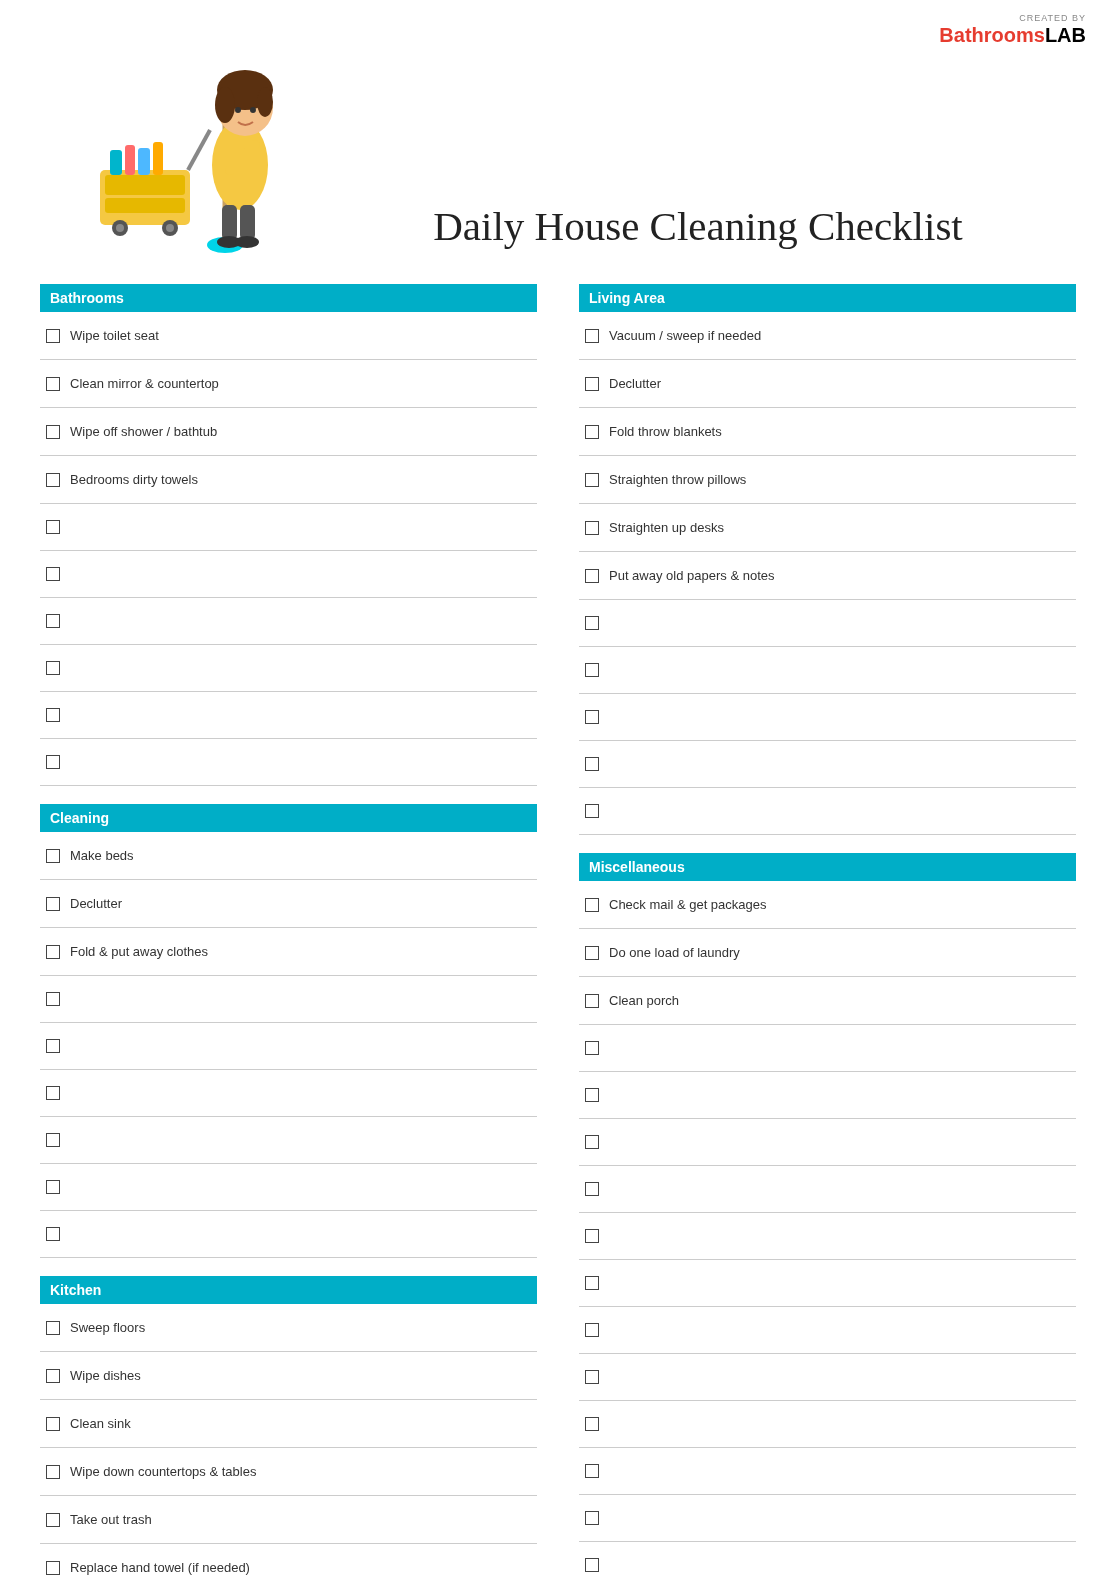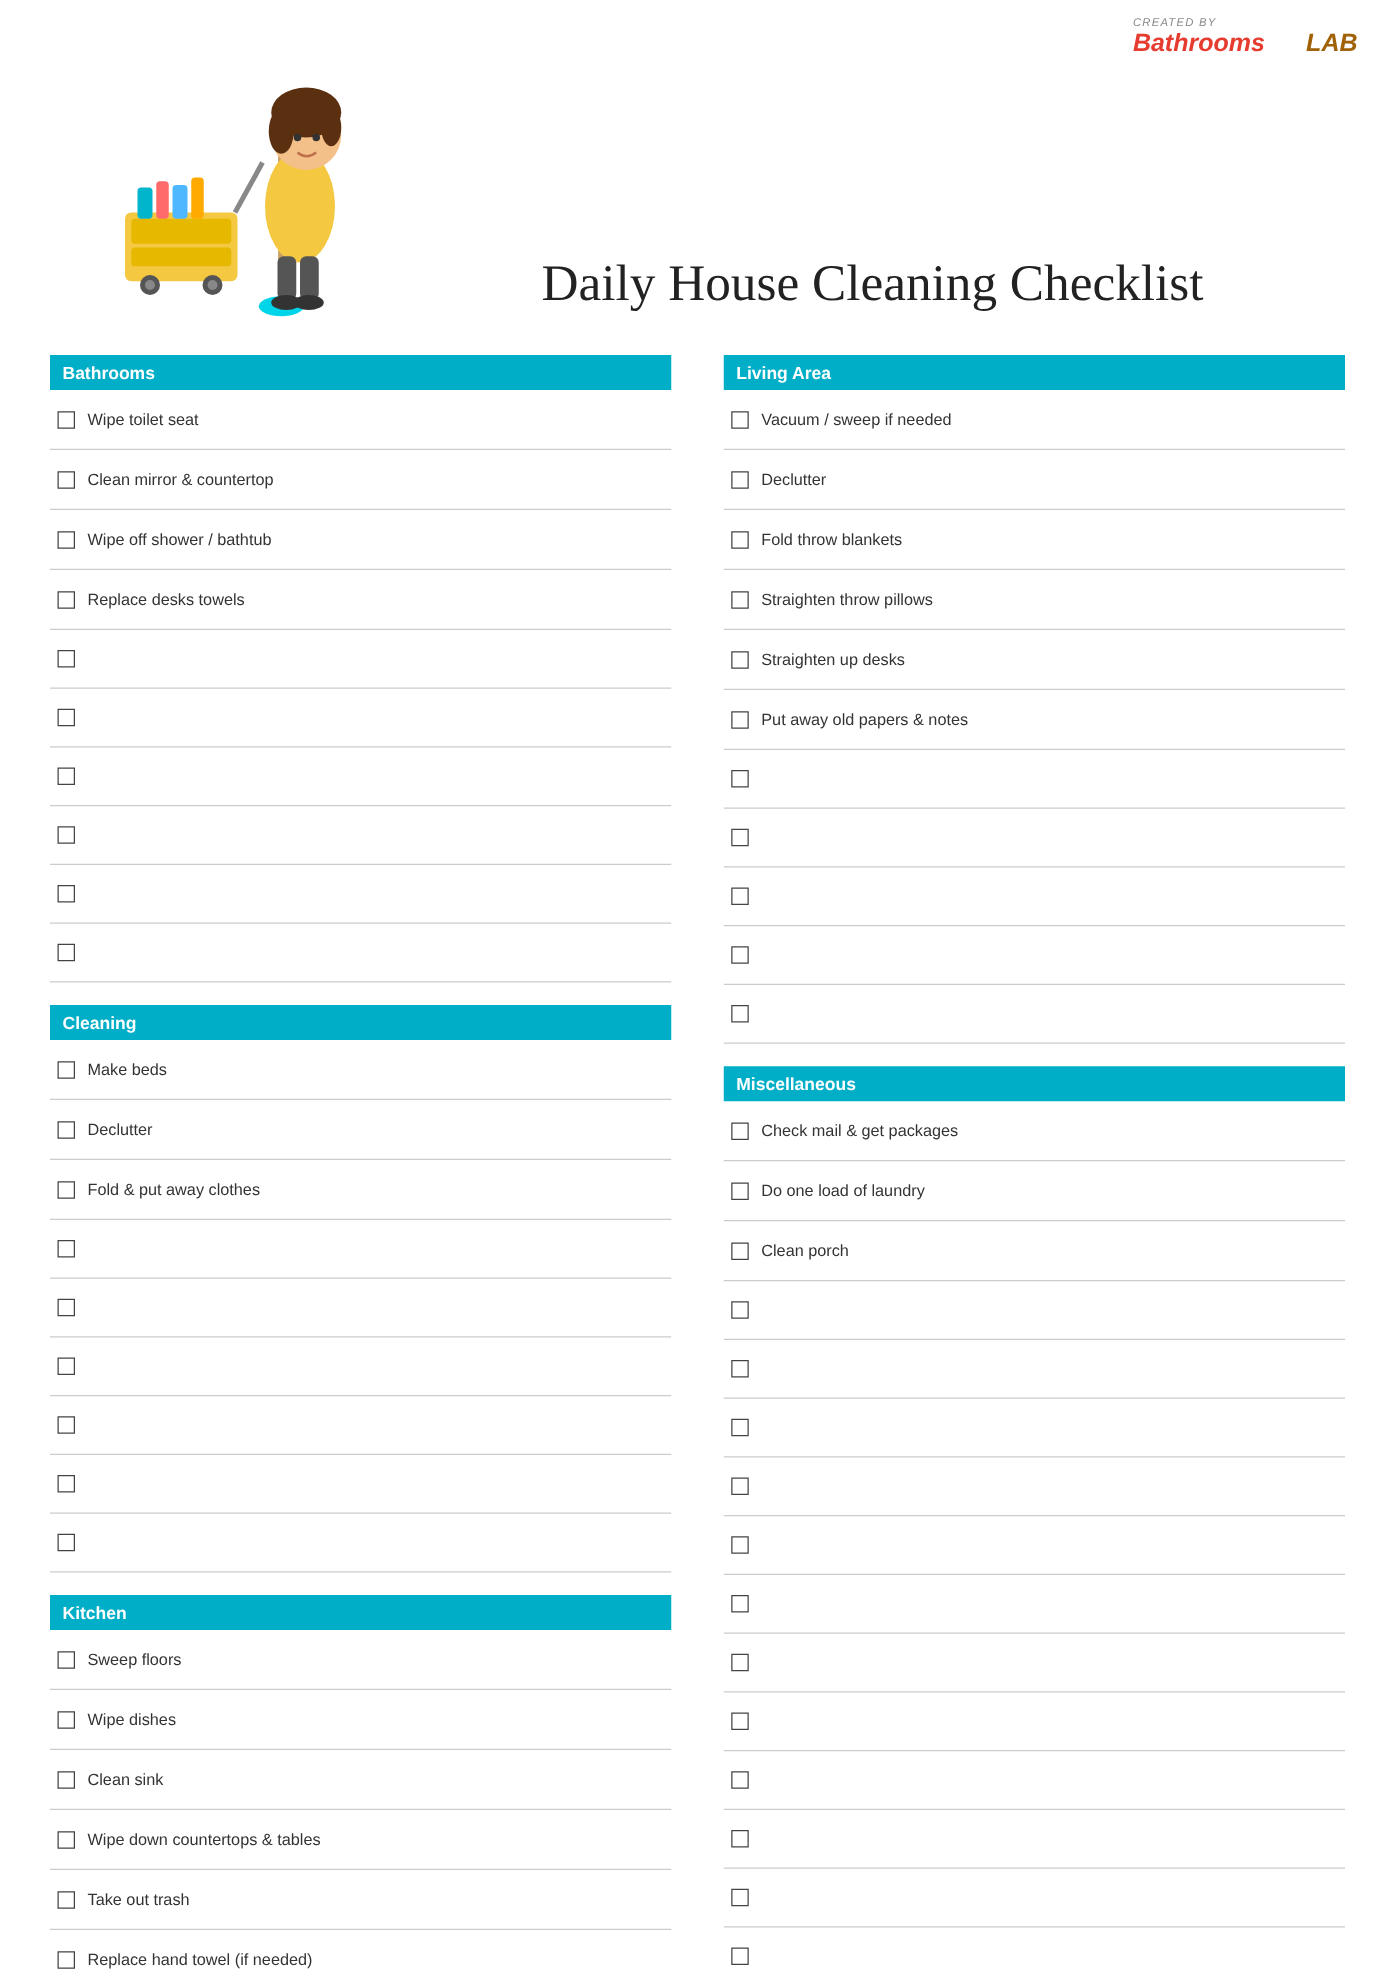--- a/index.html
+++ b/index.html
@@ -8,22 +8,22 @@
       font-family: Arial, sans-serif;
       width: 1116px;
       min-height: 1579px;
       position: relative;
       padding: 20px 40px 40px 40px;
     }
     .header-logo {
       position: absolute;
       top: 14px;
       right: 30px;
+      text-align: right;
       line-height: 1.1;
-      font-style: italic;
     }
     .header-logo .created-by {
       font-size: 9px;
       color: #888;
       letter-spacing: 1px;
       text-transform: uppercase;
     }
     .header-logo .logo-text {
       font-size: 20px;
       font-weight: bold;
@@ -103,21 +103,21 @@
       font-size: 12px;
       color: #555;
     }
   </style>
 </head>
 <body>
 
 <div class="header-logo">
   <div class="created-by">CREATED BY</div>
   <div class="logo-text">
-    <span>Bathrooms</span><span style="color:#a16207;margin-left:33px;">LAB</span>
+    <span>Bathrooms</span><span style="color:#000000;">LAB</span>
   </div>
 </div>
 
 <div class="top-section">
   <div class="illustration">
     
     <svg viewBox="0 0 280 230" xmlns="http://www.w3.org/2000/svg">
 
       <rect x="60" y="140" width="90" height="55" rx="5" fill="#f5c842"></rect>
       <rect x="65" y="145" width="80" height="20" rx="3" fill="#e6b800"></rect>
@@ -177,21 +177,21 @@
         <div class="checklist-item">
           <span class="checkbox"></span>
           <span class="item-text">Clean mirror &amp; countertop</span>
         </div>
         <div class="checklist-item">
           <span class="checkbox"></span>
           <span class="item-text">Wipe off shower / bathtub</span>
         </div>
         <div class="checklist-item">
           <span class="checkbox"></span>
-          <span class="item-text">Replace desks towels</span>
+          <span class="item-text">Bedrooms dirty towels</span>
         </div>
         <div class="checklist-item">
           <span class="checkbox"></span>
           <span class="item-text"></span>
         </div>
         <div class="checklist-item">
           <span class="checkbox"></span>
           <span class="item-text"></span>
         </div>
         <div class="checklist-item">

